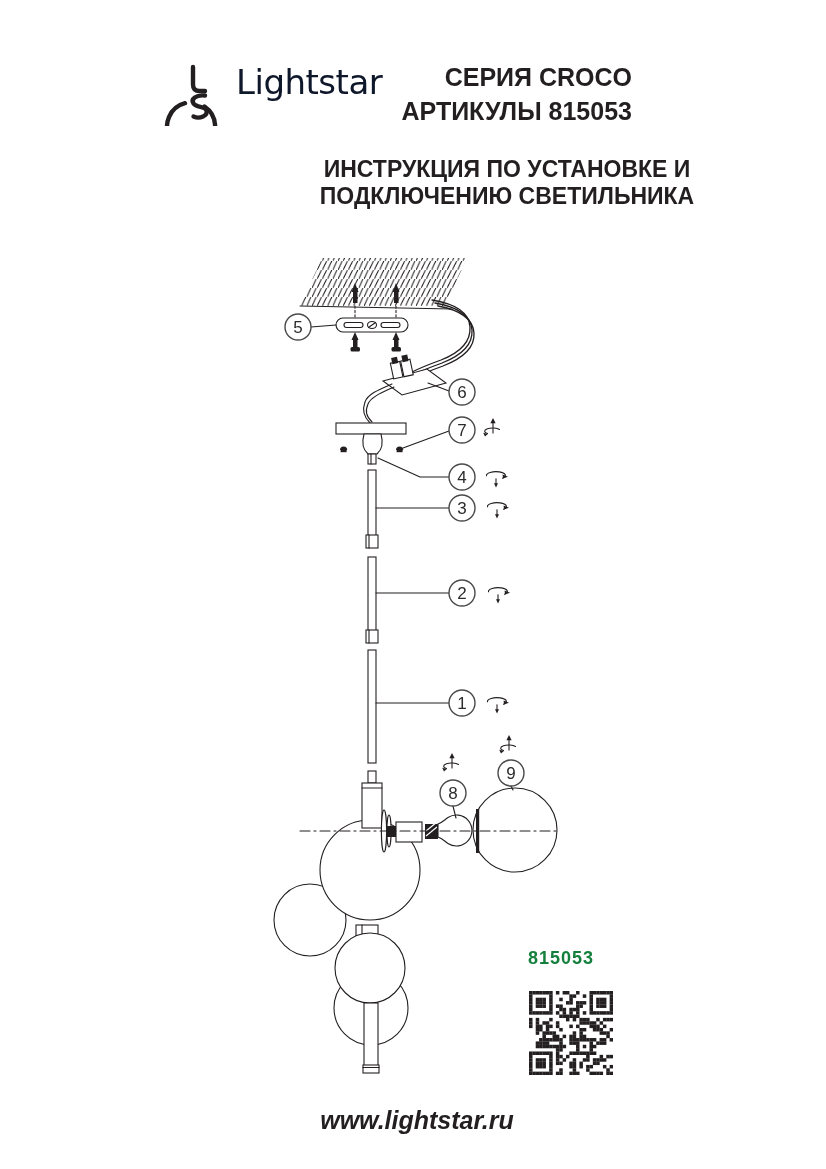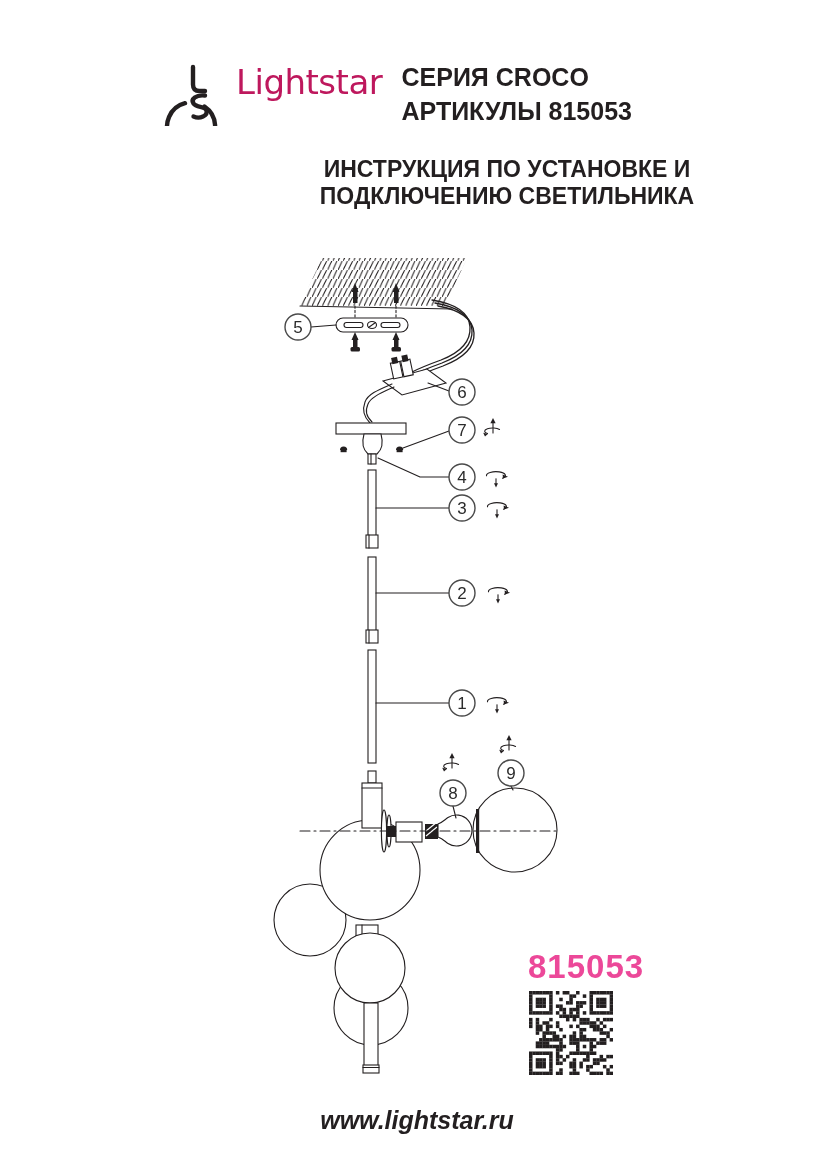--- a/index.html
+++ b/index.html
@@ -2,22 +2,22 @@
 <html><head>
 <meta charset="utf-8">
 <style>
   html,body{margin:0;padding:0;background:#e8e8e8;}
   .page{position:relative;width:826px;height:1169px;background:#ffffff;overflow:hidden;
         font-family:"Liberation Sans",sans-serif;color:#231f20;}
   .abs{position:absolute;}
   
   .logo-mark{left:163px;top:50px;width:72px;height:76px;}
   .logo-text{left:236px;top:62px;font-family:"DejaVu Sans",sans-serif;font-size:34px;
-             font-weight:400;letter-spacing:-0.5px;color:#be185d;}
-  .hdr-right{right:194px;top:60px;text-align:left;line-height:34px;}
+             font-weight:400;letter-spacing:-0.5px;color:#0f172a;}
+  .hdr-right{right:194px;top:60px;text-align:right;line-height:34px;}
   .hdr-right .l1{font-size:25px;font-weight:700;}
   .hdr-right .l2{font-size:25px;font-weight:700;}
   
   .group-box{left:167px;top:145px;width:58px;height:78px;border:2px solid #1a1a1a;
              background:#fff;text-align:center;}
   .gb-big{font-family:"Liberation Serif",serif;font-size:18px;line-height:15px;
           letter-spacing:-0.5px;transform:scale(0.92,1.25);transform-origin:center top;
           margin-top:8px;font-weight:400;}
   .gb-group{font-size:7.5px;letter-spacing:3px;margin-top:6px;margin-left:2px;}
   .gb-flag{display:flex;width:44px;height:5px;margin:4px auto 0 auto;border:0.5px solid #999;}
@@ -27,21 +27,21 @@
            font-size:23px;font-weight:700;line-height:27px;white-space:nowrap;}
   
   .diagram{left:0;top:0;width:826px;height:1169px;}
   .ln{stroke:#231f20;fill:none;stroke-width:1.1;stroke-linecap:round;stroke-linejoin:round;}
   .fw{fill:#ffffff;stroke:#231f20;stroke-width:1.1;}
   .fb{fill:#231f20;stroke:none;}
   .callout circle{fill:#ffffff;stroke:#4a4a4a;stroke-width:1.4;}
   .callout text{font-family:"Liberation Sans",sans-serif;font-size:17px;fill:#2b2b2b;
                 text-anchor:middle;}
   
-  .article{left:528px;top:948px;font-size:33px;font-weight:700;letter-spacing:1px;color:#ec4899;}
+  .article{left:528px;top:948px;font-size:18px;font-weight:700;letter-spacing:1px;color:#15803d;}
   .qr{left:529px;top:991px;width:84px;height:84px;}
   .website{left:417px;top:1106px;transform:translateX(-50%);font-size:25px;font-weight:700;font-style:italic;}
 </style>
 </head>
 <body>
 
 <div class="page">
 
   <svg class="abs logo-mark" viewBox="0 0 72 76">
     <path class="ln" style="stroke-width:4.4" d="M41.5,56.5 A24,24 0 1 1 22,53.2"></path>

